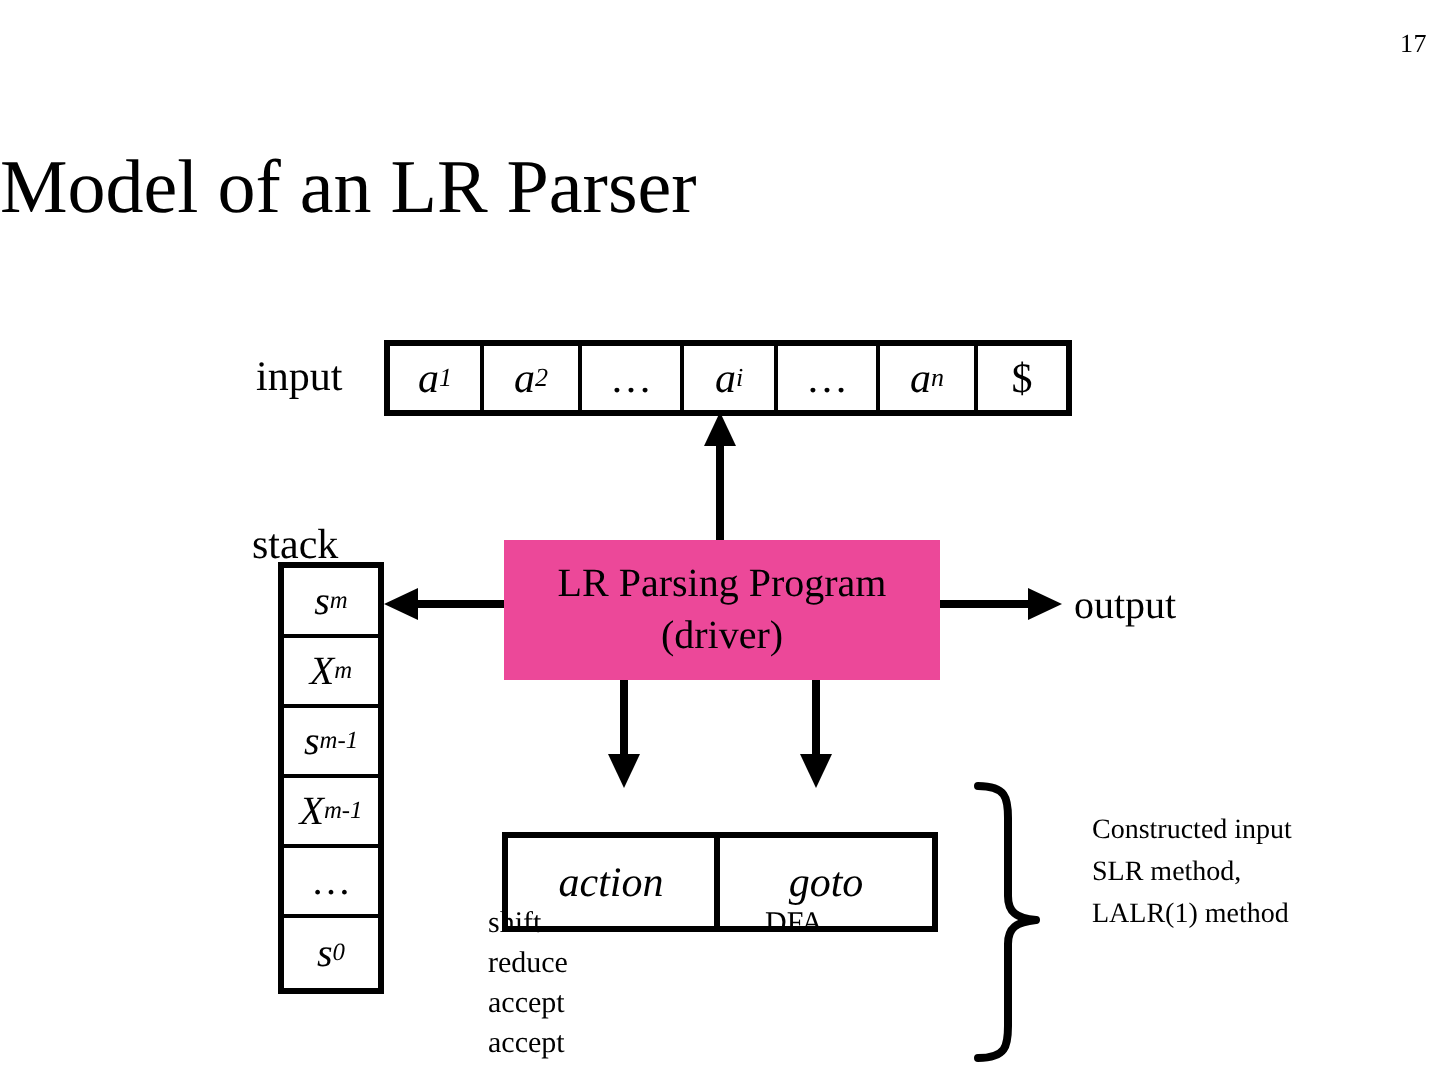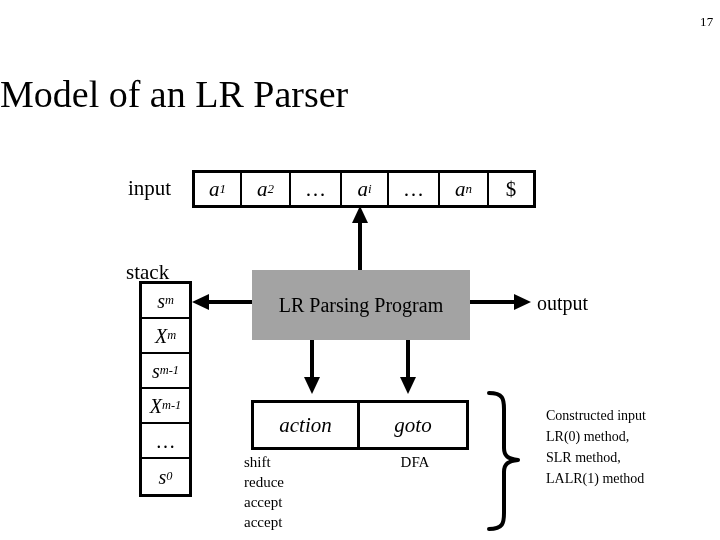--- a/index.html
+++ b/index.html
@@ -97,32 +97,32 @@
     font-size: 20px;
     line-height: 1;
     background: #fff;
   }
   #stack-box .stack-cell:last-child { border-bottom: none; }
 
   
   #driver-box {
     left: 252px; top: 270px;
     width: 218px; height: 70px;
-    background: #a3a3a3;
+    background: #ec4899;
     display: flex;
     flex-direction: column;
     align-items: center;
     justify-content: center;
     font-size: 20px;
     line-height: 26px;
   }
 
   
   #action-goto-box {
-    left: 251px; top: 400px;
+    left: 251px; top: 416px;
     width: 218px; height: 50px;
     border: 3px solid #000;
     box-sizing: border-box;
     display: flex;
     background: #fff;
   }
   #action-goto-box .ag-cell {
     box-sizing: border-box;
     display: flex;
     align-items: center;
@@ -136,21 +136,21 @@
   .ag-w2 { width: 106px; }
 
   
   #action-detail-list {
     left: 244px; top: 452px;
     width: 110px;
     font-size: 15px;
     line-height: 20px;
   }
   #goto-detail-list {
-    left: 362px; top: 452px;
+    left: 344px; top: 452px;
     width: 106px;
     text-align: center;
     font-size: 15px;
     line-height: 20px;
   }
 
   
   #output-label {
     left: 537px; top: 292px;
     font-size: 20px;
@@ -236,20 +236,21 @@
         <span>…</span>
       </div>
     <div class="stack-cell">
         <span class="ital">s</span>
         <sub class="ital">0</sub>
       </div>
   </div>
 
   <div class="abs serif" id="driver-box">
     <div>LR Parsing Program</div>
+    <div>(driver)</div>
   </div>
 
   <div class="abs" id="action-goto-box">
     <div class="ag-cell ag-w1 serif ital">action</div>
     <div class="ag-cell ag-w2 serif ital">goto</div>
   </div>
 
   <div class="abs serif" id="action-detail-list">
     <div>shift</div>
     <div>reduce</div>
@@ -258,21 +259,20 @@
   </div>
 
   <div class="abs serif" id="goto-detail-list">
     <div>DFA</div>
   </div>
 
   <div class="abs serif" id="output-label">output</div>
 
   <div class="abs serif" id="construction-note">
     <div>Constructed input</div>
-    <div>LR(0) method,</div>
     <div>SLR method,</div>
     <div>LALR(1) method</div>
   </div>
 
   <svg class="abs" id="arrow-layer" viewBox="0 0 720 540">
 
     <g>
       <line x1="360" y1="270" x2="360" y2="216" stroke="#000" stroke-width="4"></line>
       <polygon points="360,206 352,223 368,223" fill="#000"></polygon>
     </g>

